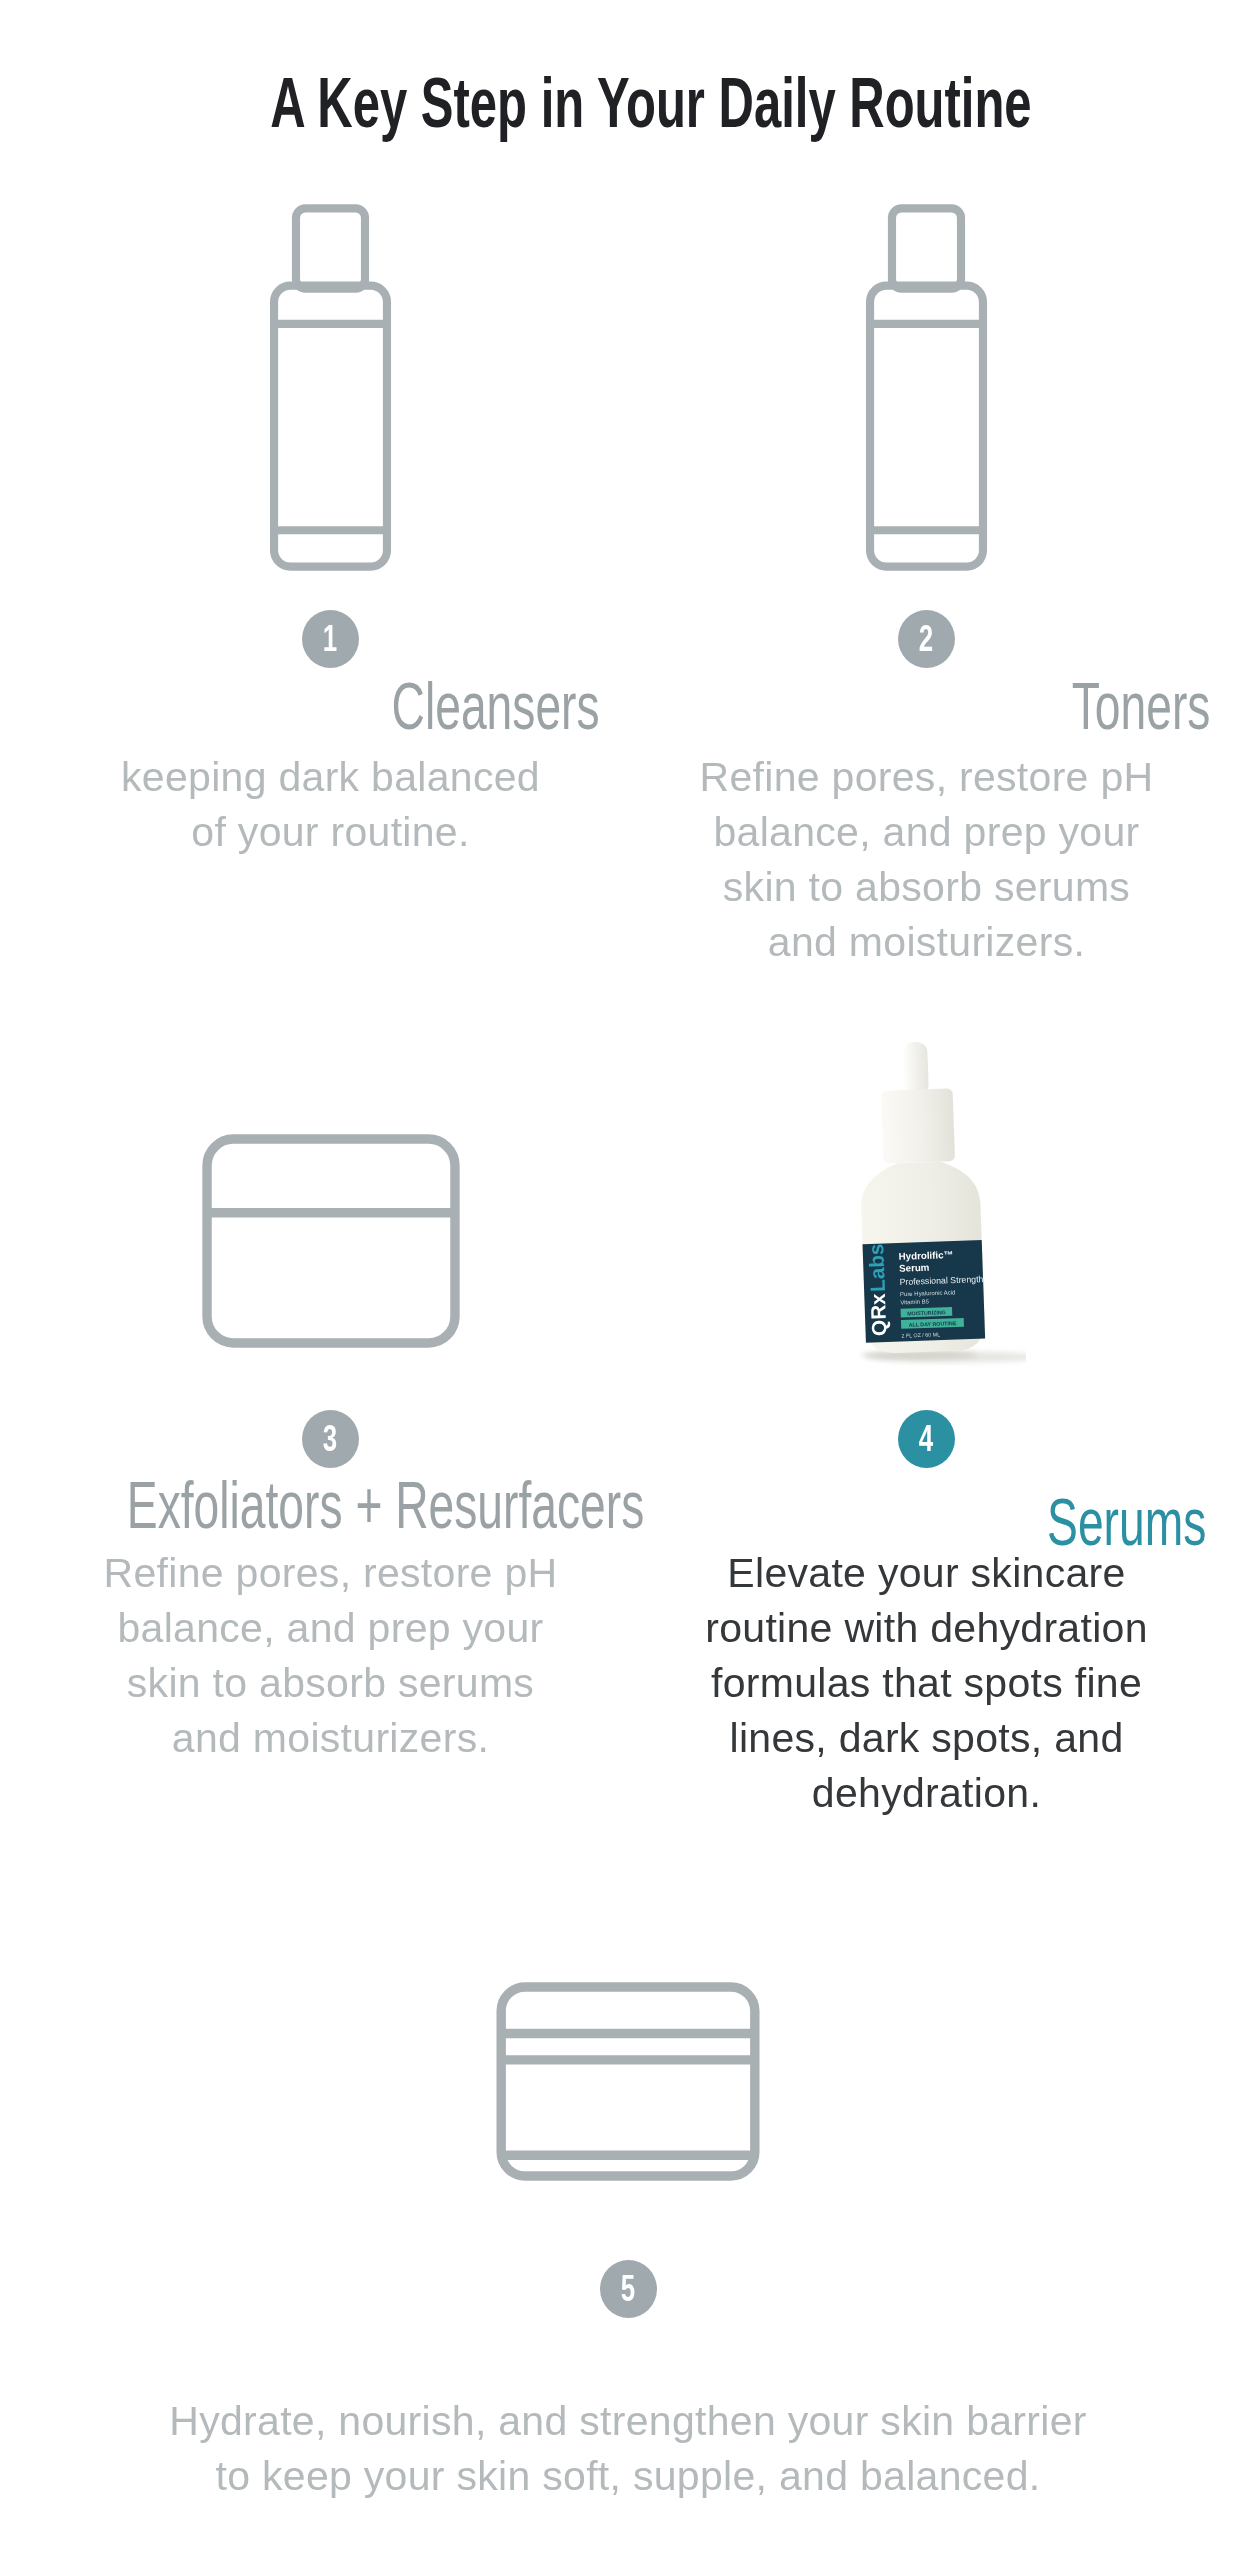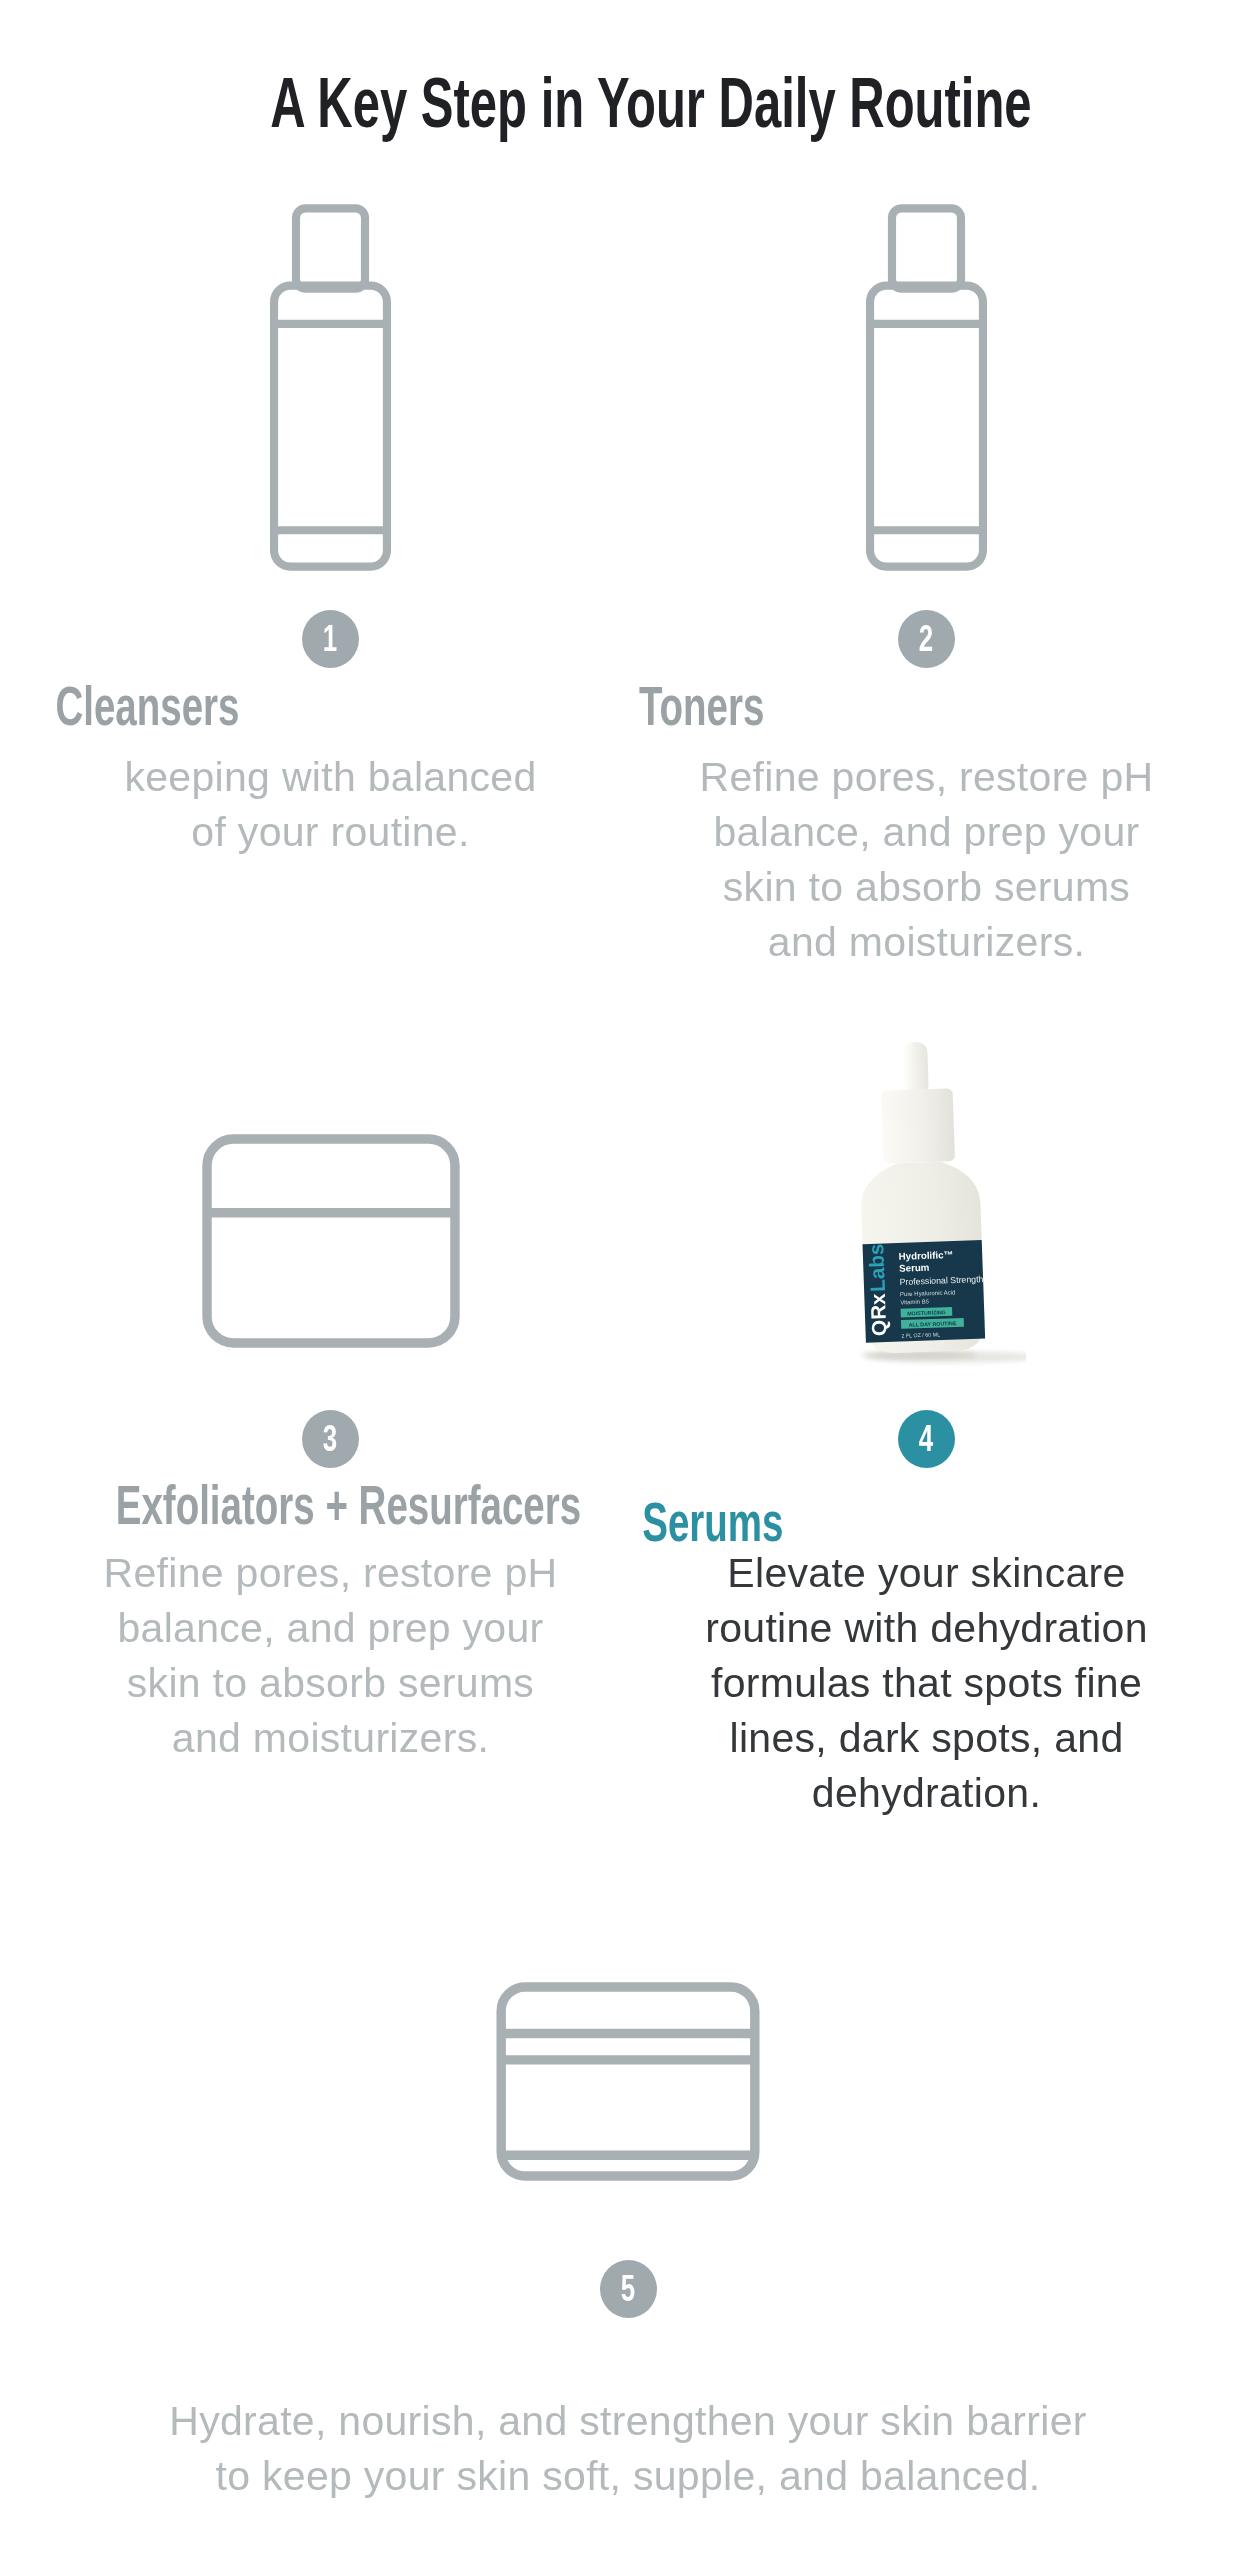--- a/index.html
+++ b/index.html
@@ -5,21 +5,21 @@
   * { margin:0; padding:0; box-sizing:border-box; }
   html,body { background:#ffffff; }
   body { width:1256px; height:2576px; font-family:"Liberation Sans","DejaVu Sans",sans-serif; }
   .page { position:relative; width:1256px; height:2576px; background:#ffffff; overflow:hidden; }
 
   .cond { display:inline-block; transform:scaleX(0.70); transform-origin:center; white-space:nowrap; }
 
   .title { position:absolute; left:0; top:66px; width:1256px; text-align:center;
            font-size:70px; line-height:74px; font-weight:bold; color:#202124; letter-spacing:0;padding-left:45px; }
 
-  .heading { position:absolute; text-align:left; font-size:55px; line-height:58px; font-weight:bold; }
+  .heading { position:absolute; text-align:right; font-size:66px; line-height:58px; font-weight:normal; }
   .heading.gray { color:#9ba2a6; }
   .heading.teal { color:#2b90a2;margin-top:17px; }
 
   .badge { position:absolute; width:57px; height:58px; border-radius:50%; text-align:center; }
   .badge-gray { background:#a0a9ae; }
   .badge-teal { background:#2b90a2; }
   .badge .num { display:inline-block; color:#ffffff; font-weight:bold; font-size:36px; line-height:58px;
                 transform:scaleX(0.72); }
 
   .para { position:absolute; text-align:center; font-size:41px; line-height:55px; letter-spacing:0.3px; }
@@ -44,21 +44,21 @@
       <line x1="8" y1="520" x2="188" y2="520"></line>
     </svg>
   </div>
   <div class="badge badge-gray" style="left:302px; top:610px;">
     <span class="num">1</span>
   </div>
   <h2 class="heading gray" style="left:16.3px; top:677px; width:628px;">
     <span class="cond">Cleansers</span>
   </h2>
   <div class="para gray-body" style="left:79px; top:750px; width:503px;">
-    <div>keeping with balanced</div>
+    <div>keeping dark balanced</div>
     <div>of your routine.</div>
   </div>
 
   <div class="icon" style="left:865px; top:204px;">
     <svg width="123" height="367" viewBox="0 0 196 585" fill="none" stroke="#a9b0b3" stroke-width="13" stroke-linejoin="round">
       <rect x="43" y="7" width="110" height="128" rx="15"></rect>
       <rect x="8" y="130" width="180" height="448" rx="26"></rect>
       <line x1="8" y1="191" x2="188" y2="191"></line>
       <line x1="8" y1="520" x2="188" y2="520"></line>
     </svg>

